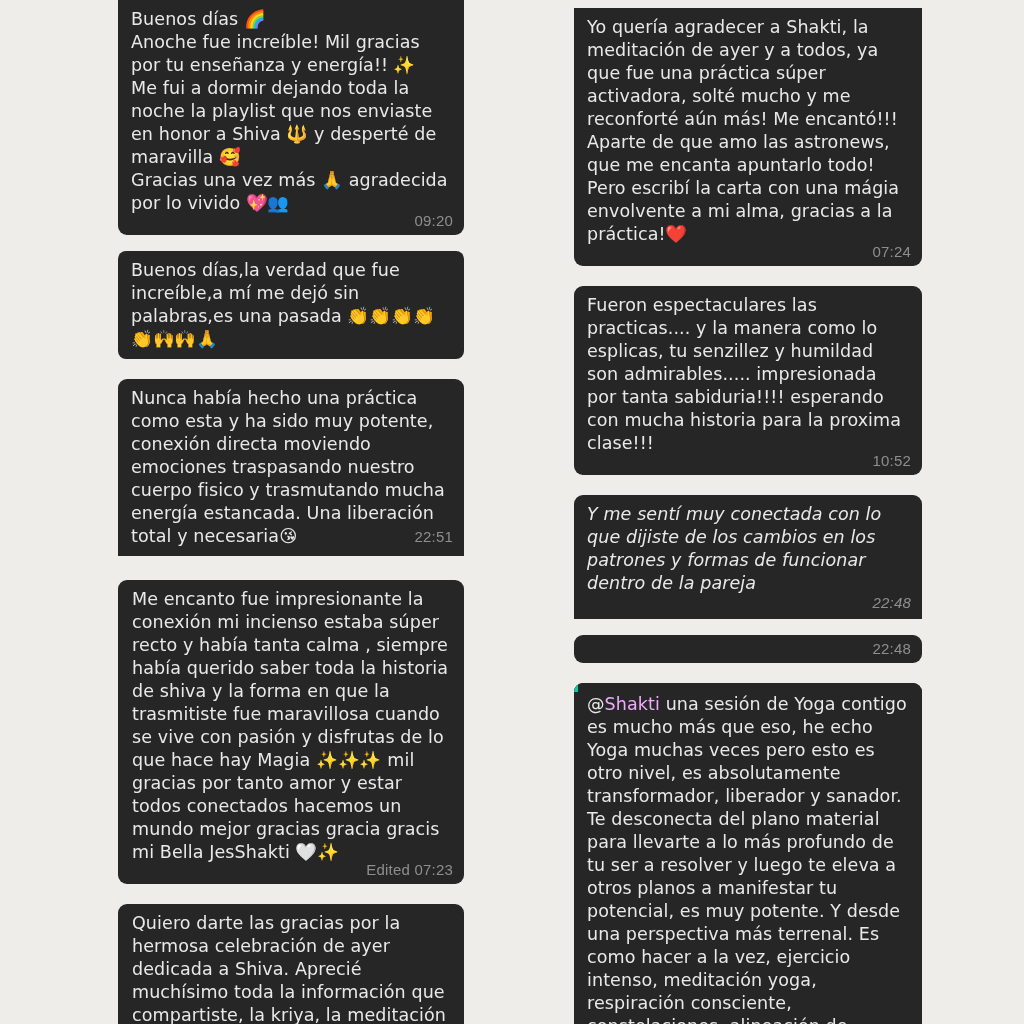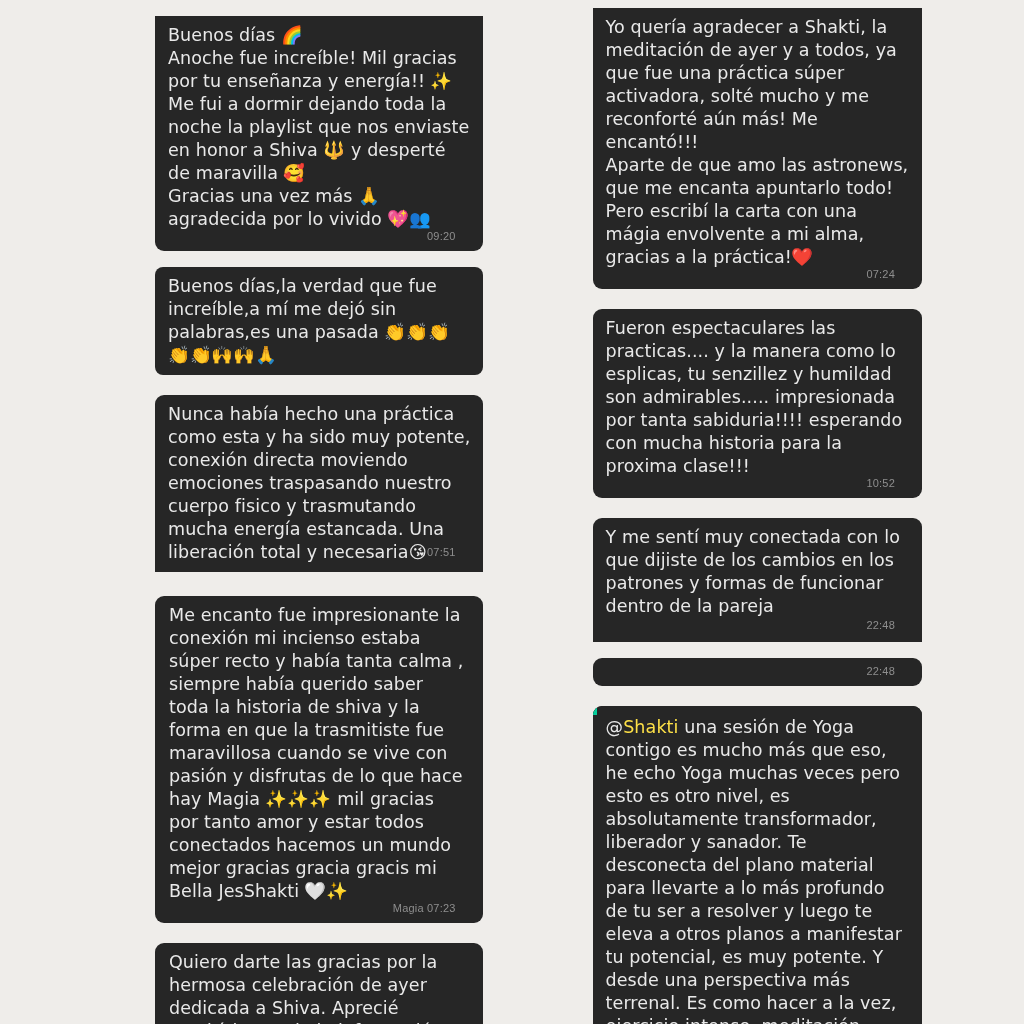--- a/index.html
+++ b/index.html
@@ -20,22 +20,21 @@
     display: flex;
     gap: 0px;
   }
   .column {
     position: relative;
     width: 512px;
     height: 1024px;
     box-sizing: border-box;
   }
   .col-left {
-    padding: 16px 48px 0px 118px;
-    margin-left: 37px;
+    padding: 0px 48px 0px 118px;
   }
   .col-right {
     padding: 0px 102px 0px 62px;
   }
   .bubble {
     position: relative;
     background: #262626;
     color: #e9e9e9;
     border-radius: 9px;
     padding: 8px 12px 20px 13px;
@@ -53,32 +52,32 @@
   .bubble.clip-bottom {
     border-bottom-left-radius: 0;
     border-bottom-right-radius: 0;
   }
   .bubble .txt {
     display: block;
     white-space: pre-wrap;
   }
   .meta {
     position: absolute;
-    right: 27px;
+    right: 11px;
     bottom: 3px;
-    font-size: 11px;
+    font-size: 15px;
     color: #8e8e8e;
     letter-spacing: 0.2px;
     white-space: nowrap;
   }
   .meta .edited {
     margin-right: 0px;
   }
   .mention {
-    color: #fde047;
+    color: #f0abfc;
   }
   .mention-at {
     color: #e9e9e9;
   }
   .quoted-strip {
     position: absolute;
     top: 0;
     left: 0;
     right: 0;
     height: 9px;
@@ -128,28 +127,28 @@
     <div class="spacer-6"></div>
 
     <div class="bubble clip-bottom" style="padding-bottom:8px;border-radius:8px;">
       <span class="txt emoji">Buenos días,la verdad que fue increíble,a mí me dejó sin palabras,es una pasada 👏👏👏👏👏🙌🙌🙏</span>
     </div>
 
     <div class="spacer-10"></div>
 
     <div class="bubble clip-bottom" style="padding-bottom:8px;">
       <span class="txt emoji">Nunca había hecho una práctica como esta y ha sido muy potente, conexión directa moviendo emociones traspasando nuestro cuerpo fisico y trasmutando mucha energía estancada. Una liberación total y necesaria😘</span>
-      <span class="meta" style="bottom:8px;">07:51</span>
+      <span class="meta" style="bottom:8px;">22:51</span>
     </div>
 
     <div class="spacer-14"></div>
 
     <div class="bubble" style="padding-left:14px;padding-right:14px;">
       <span class="txt emoji">Me encanto fue impresionante la conexión mi incienso estaba súper recto y había tanta calma , siempre había querido saber toda la historia de shiva y la forma en que la trasmitiste fue maravillosa cuando se vive con pasión y disfrutas de lo que hace hay Magia ✨✨✨ mil gracias por tanto amor y estar todos conectados hacemos un mundo mejor gracias gracia gracis mi Bella JesShakti 🤍✨</span>
-      <span class="meta"><span class="edited">Magia</span> <span>07:23</span></span>
+      <span class="meta"><span class="edited">Edited</span> <span>07:23</span></span>
     </div>
 
     <div class="spacer-10"></div>
 
     <div class="bubble clip-bottom" style="padding-left:14px;padding-right:14px;padding-bottom:10px;">
       <span class="txt emoji">Quiero darte las gracias por la hermosa celebración de ayer dedicada a Shiva. Aprecié muchísimo toda la información que compartiste, la kriya, la meditación y la música. Fue un regalo sentir tu energía tan generosa y la buena onda con la que se realizó todo. Desde mi casa, pude conectar con una energía muy poderosa, y eso te lo debo a ti. Gracias de corazón por compartir tanto 🙏</span>
 
     </div>
 
   </div>
@@ -165,21 +164,21 @@
 
     <div class="spacer-10"></div>
 
     <div class="bubble">
       <span class="txt emoji">Fueron espectaculares las practicas.... y la manera como lo esplicas, tu senzillez y humildad son admirables..... impresionada por tanta sabiduria!!!! esperando con mucha historia para la proxima clase!!!</span>
       <span class="meta">10:52</span>
     </div>
 
     <div class="spacer-10"></div>
 
-    <div class="bubble clip-bottom" style="padding-bottom:24px;">
+    <div class="bubble clip-bottom" style="padding-bottom:24px;font-style:italic;">
       <span class="txt emoji">Y me sentí muy conectada con lo que dijiste de los cambios en los patrones y formas de funcionar dentro de la pareja</span>
       <span class="meta" style="bottom:5px;">22:48</span>
     </div>
 
     <div class="spacer-6"></div>
 
     <div class="bubble">
       <span class="meta">22:48</span>
     </div>
 

